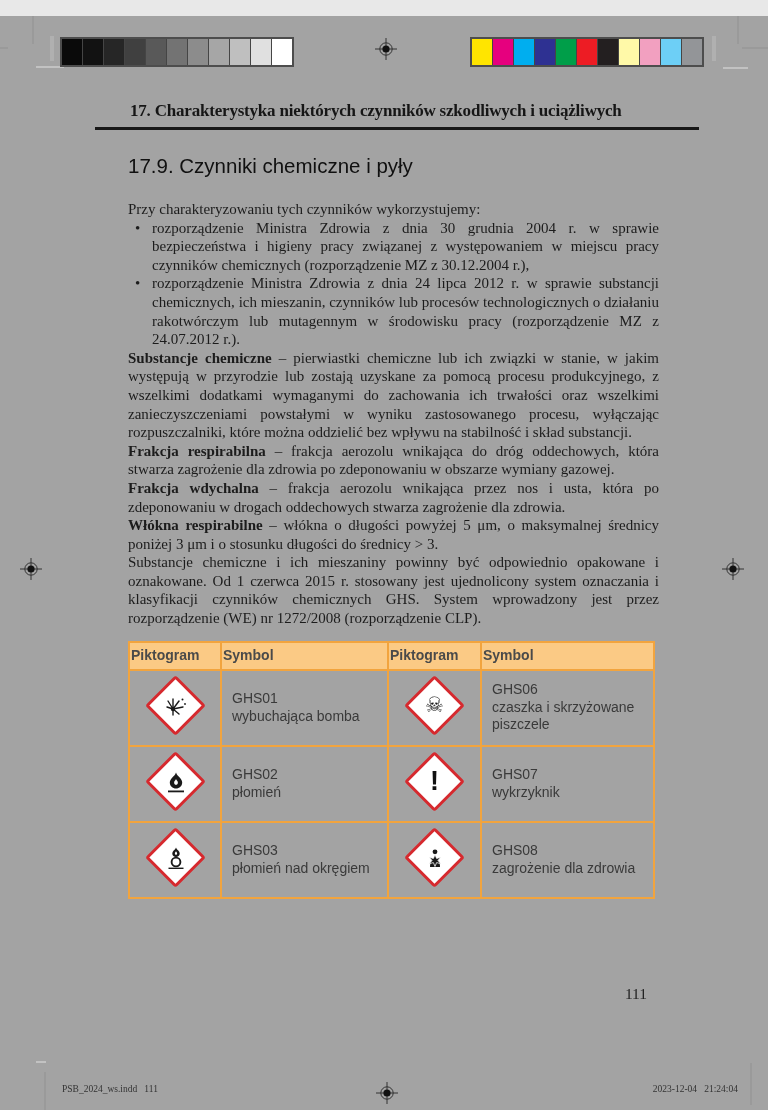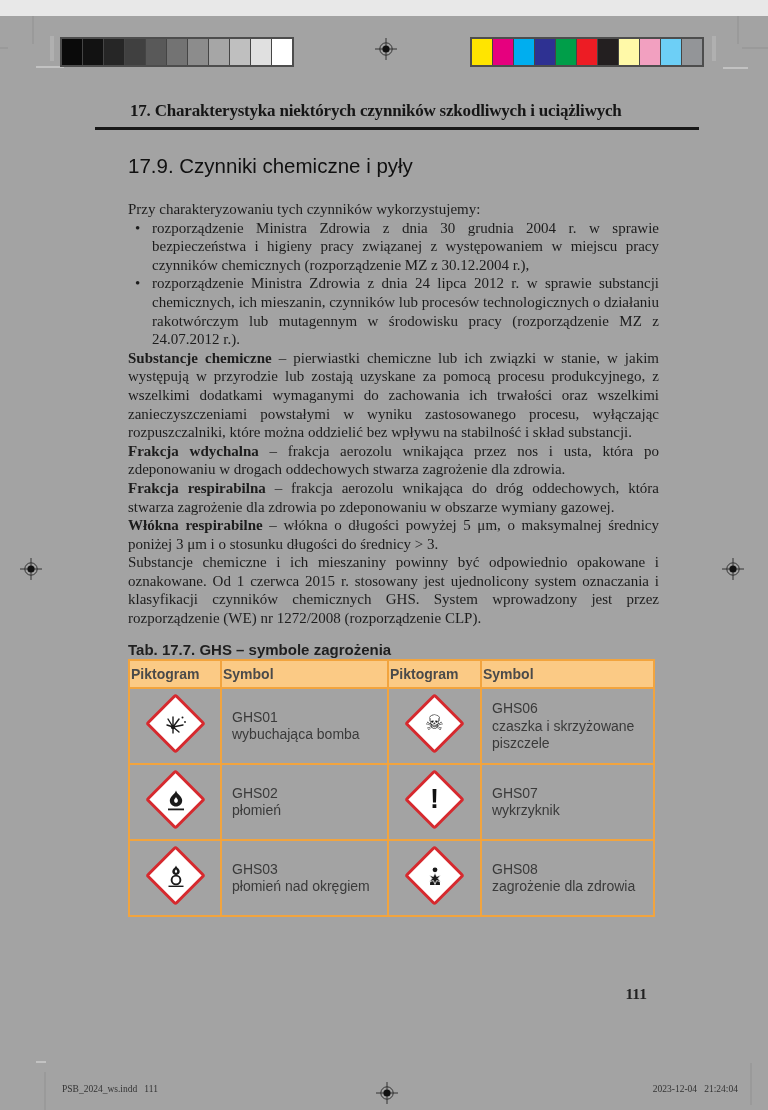--- a/index.html
+++ b/index.html
@@ -45,21 +45,21 @@
   tr.r{height:76px;}
 
   .dia{display:inline-block;width:37px;height:37px;border:3.5px solid #d6292e;border-radius:3px;
        transform:rotate(45deg);background:#fff;position:relative;margin:6px;}
   .dia .inner{position:absolute;left:0;top:0;right:0;bottom:0;display:flex;align-items:center;
               justify-content:center;transform:rotate(-45deg);}
   .glyph-skull{font-family:"DejaVu Sans",sans-serif;font-size:21px;color:#1a1a1a;line-height:1;}
   .glyph-excl{font-family:"Liberation Sans",sans-serif;font-weight:900;font-size:27px;color:#111;line-height:1;}
 
   
-  .pageno{position:absolute;top:969px;right:121px;font-size:15.5px;color:#222;font-weight:bold;}
+  .pageno{position:absolute;top:969px;right:121px;font-size:15.5px;color:#222;}
   .imprint{position:absolute;top:1068px;font-size:9.5px;color:#333;white-space:pre;}
   .imprint.left{left:62px;}
   .imprint.right{right:30px;}
 </style>
 </head>
 <body>
 
 <div class="page">
 
   <div class="crop" style="left:32px;top:0;width:1.5px;height:28px;"></div>
@@ -134,28 +134,27 @@
     <p class="bullet">
       <span class="dot">•</span>
       <span>rozporządzenie Ministra Zdrowia z dnia 30 grudnia 2004 r. w sprawie bezpieczeństwa i higieny pracy związanej z występowaniem w miejscu pracy czynników chemicznych (rozporządzenie MZ z 30.12.2004 r.),</span>
     </p>
     <p class="bullet">
       <span class="dot">•</span>
       <span>rozporządzenie Ministra Zdrowia z dnia 24 lipca 2012 r. w sprawie substancji chemicznych, ich mieszanin, czynników lub procesów technologicznych o działaniu rakotwórczym lub mutagennym w środowisku pracy (rozporządzenie MZ z 24.07.2012 r.).</span>
     </p>
 
     <p><b>Substancje chemiczne</b><span> – pierwiastki chemiczne lub ich związki w stanie, w jakim występują w przyrodzie lub zostają uzyskane za pomocą procesu produkcyjnego, z wszelkimi dodatkami wymaganymi do zachowania ich trwałości oraz wszelkimi zanieczyszczeniami powstałymi w wyniku zastosowanego procesu, wyłączając rozpuszczalniki, które można oddzielić bez wpływu na stabilność i skład substancji.</span></p>
+    <p><b>Frakcja respirabilna</b><span> – frakcja aerozolu wnikająca do dróg oddechowych, która stwarza zagrożenie dla zdrowia po zdeponowaniu w obszarze wymiany gazowej.</span></p>
     <p><b>Frakcja wdychalna</b><span> – frakcja aerozolu wnikająca przez nos i usta, która po zdeponowaniu w drogach oddechowych stwarza zagrożenie dla zdrowia.</span></p>
-    <p><b>Frakcja respirabilna</b><span> – frakcja aerozolu wnikająca do dróg oddechowych, która stwarza zagrożenie dla zdrowia po zdeponowaniu w obszarze wymiany gazowej.</span></p>
     <p><b>Włókna respirabilne</b><span> – włókna o długości powyżej 5 μm, o maksymalnej średnicy poniżej 3 μm i o stosunku długości do średnicy &gt; 3.</span></p>
 
     <p>Substancje chemiczne i ich mieszaniny powinny być odpowiednio opakowane i oznakowane. Od 1 czerwca 2015 r. stosowany jest ujednolicony system oznaczania i klasyfikacji czynników chemicznych GHS. System wprowadzony jest przez rozporządzenie (WE) nr 1272/2008 (rozporządzenie CLP).</p>
 
     <div class="tablock">
-      <p class="tabcaption">Tab. 17.7. GHS – symbole zagrożenia</p>
       <table class="ghs">
         <colgroup>
             <col style="width:92px">
             <col style="width:167px">
             <col style="width:93px">
             <col style="width:173px">
           </colgroup>
         <tbody>
             <tr>
           <th>Piktogram</th>

